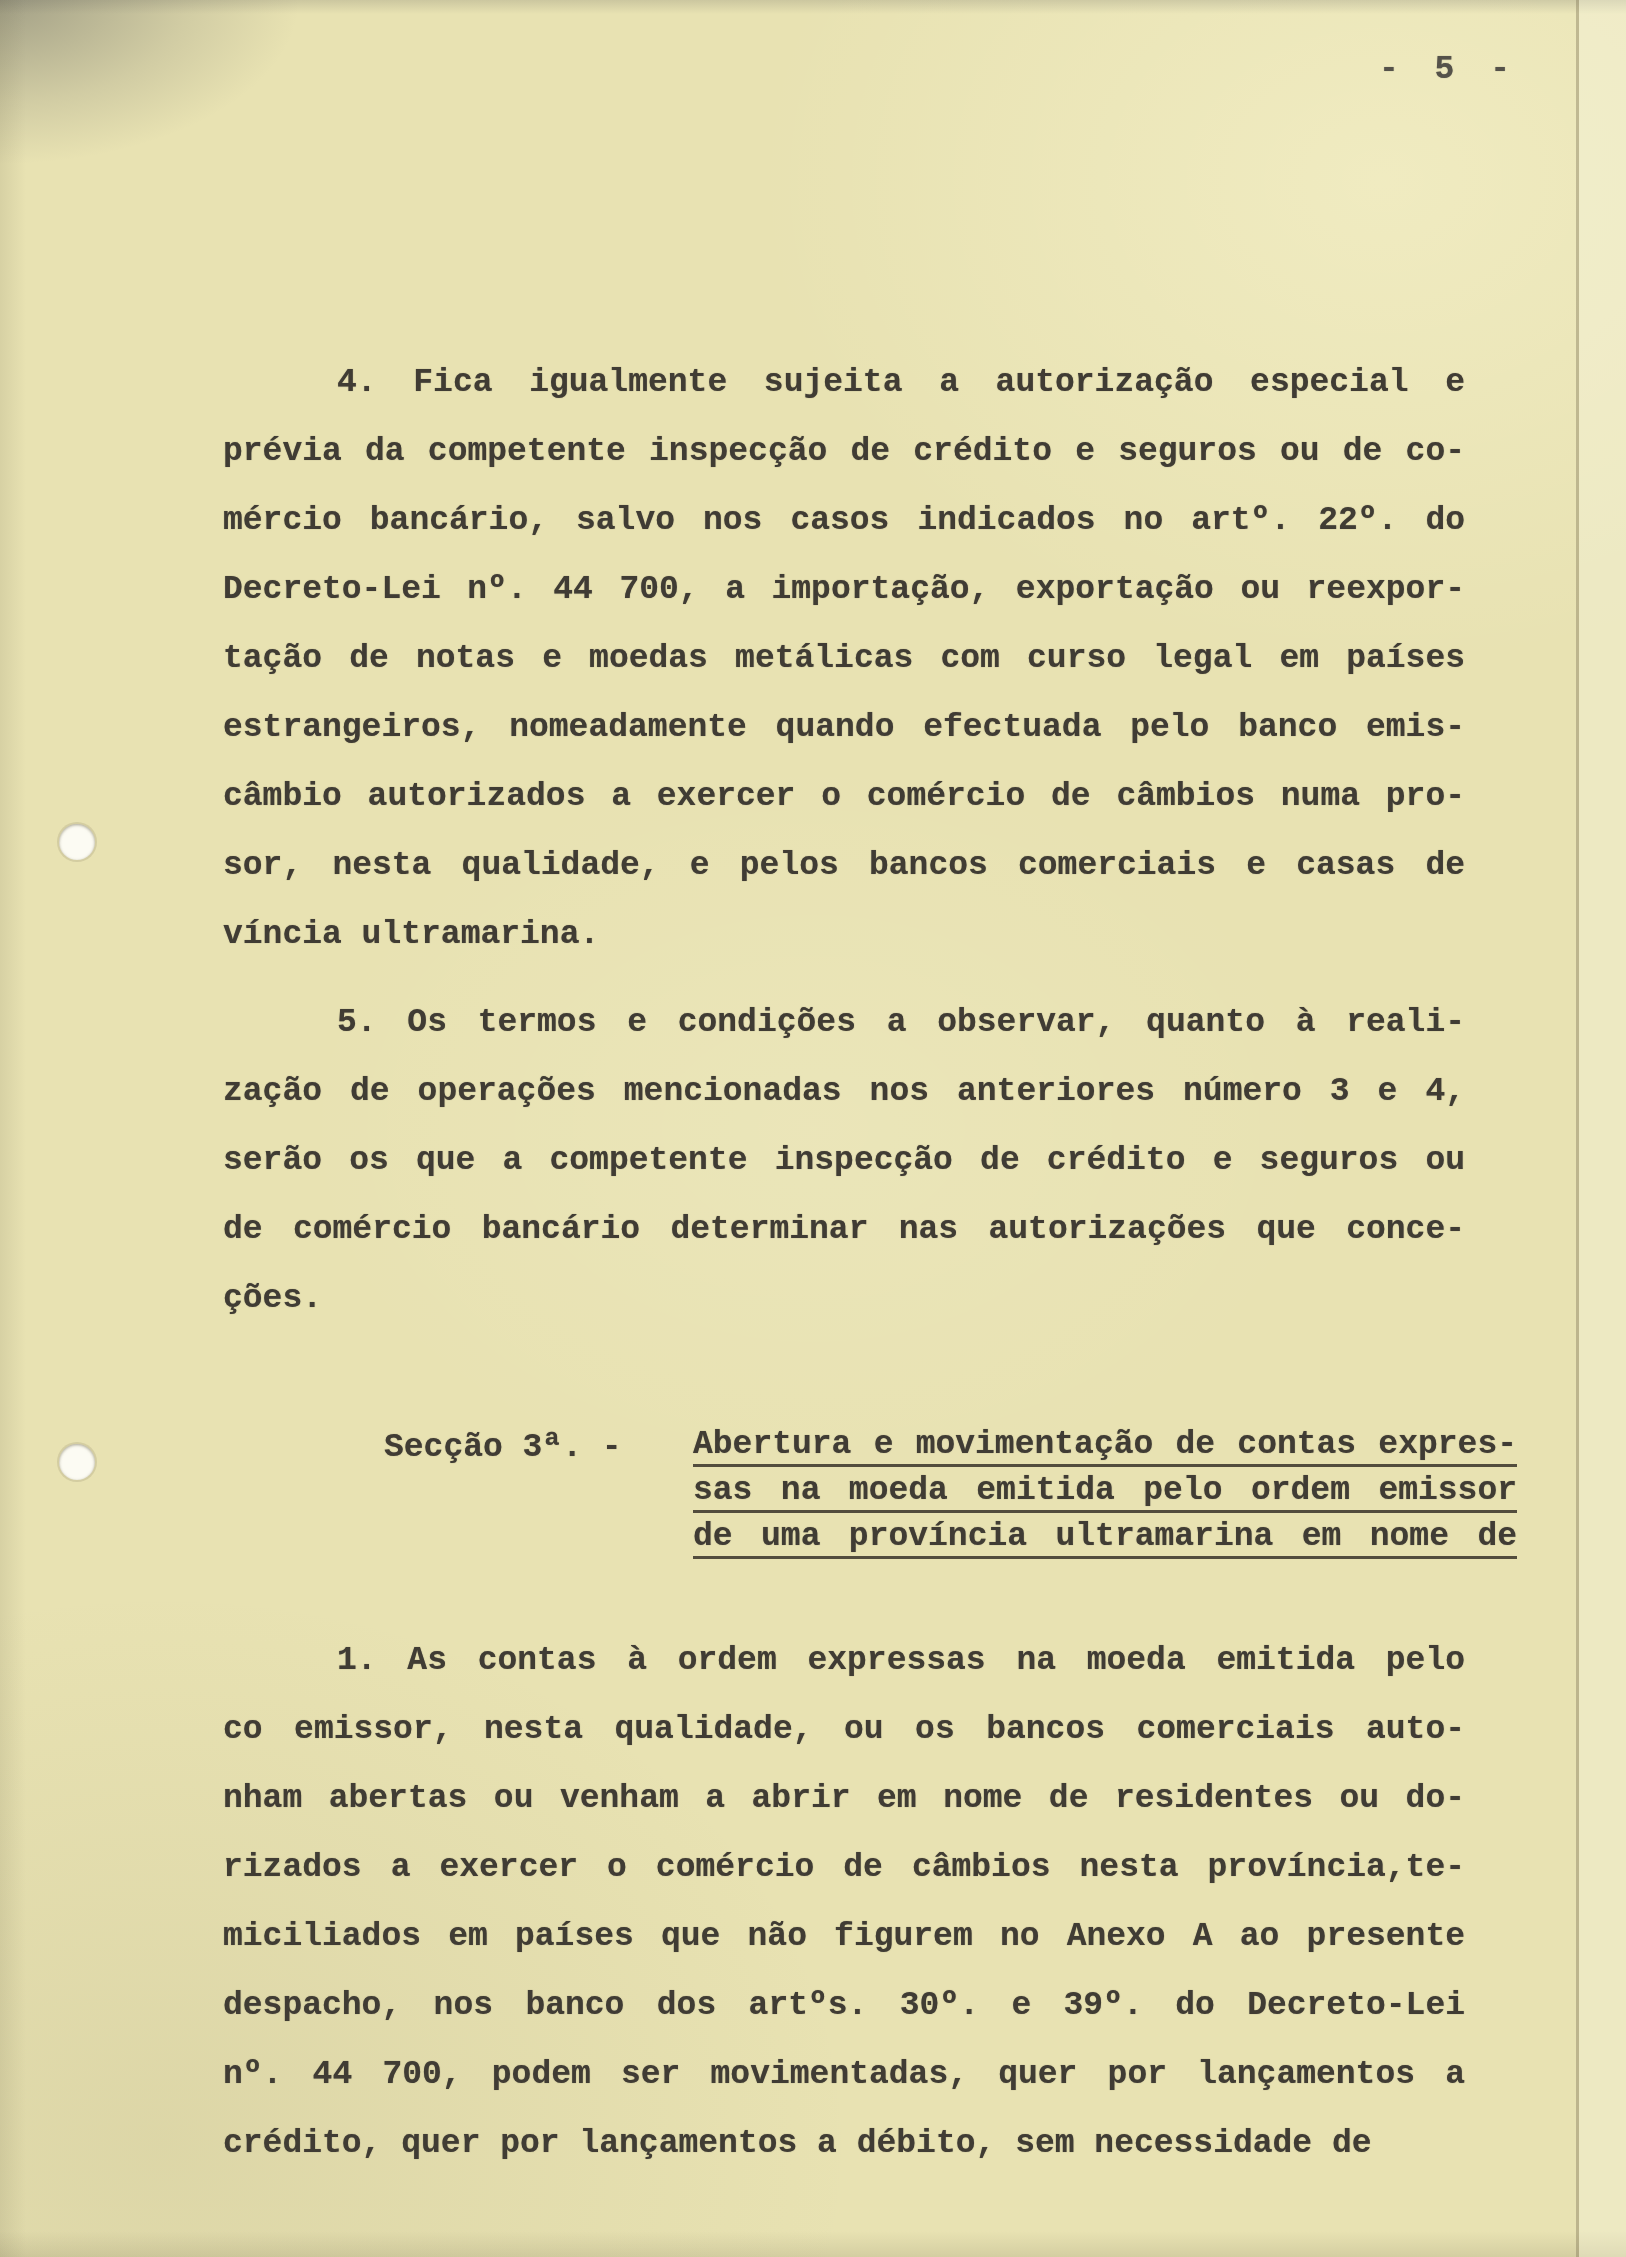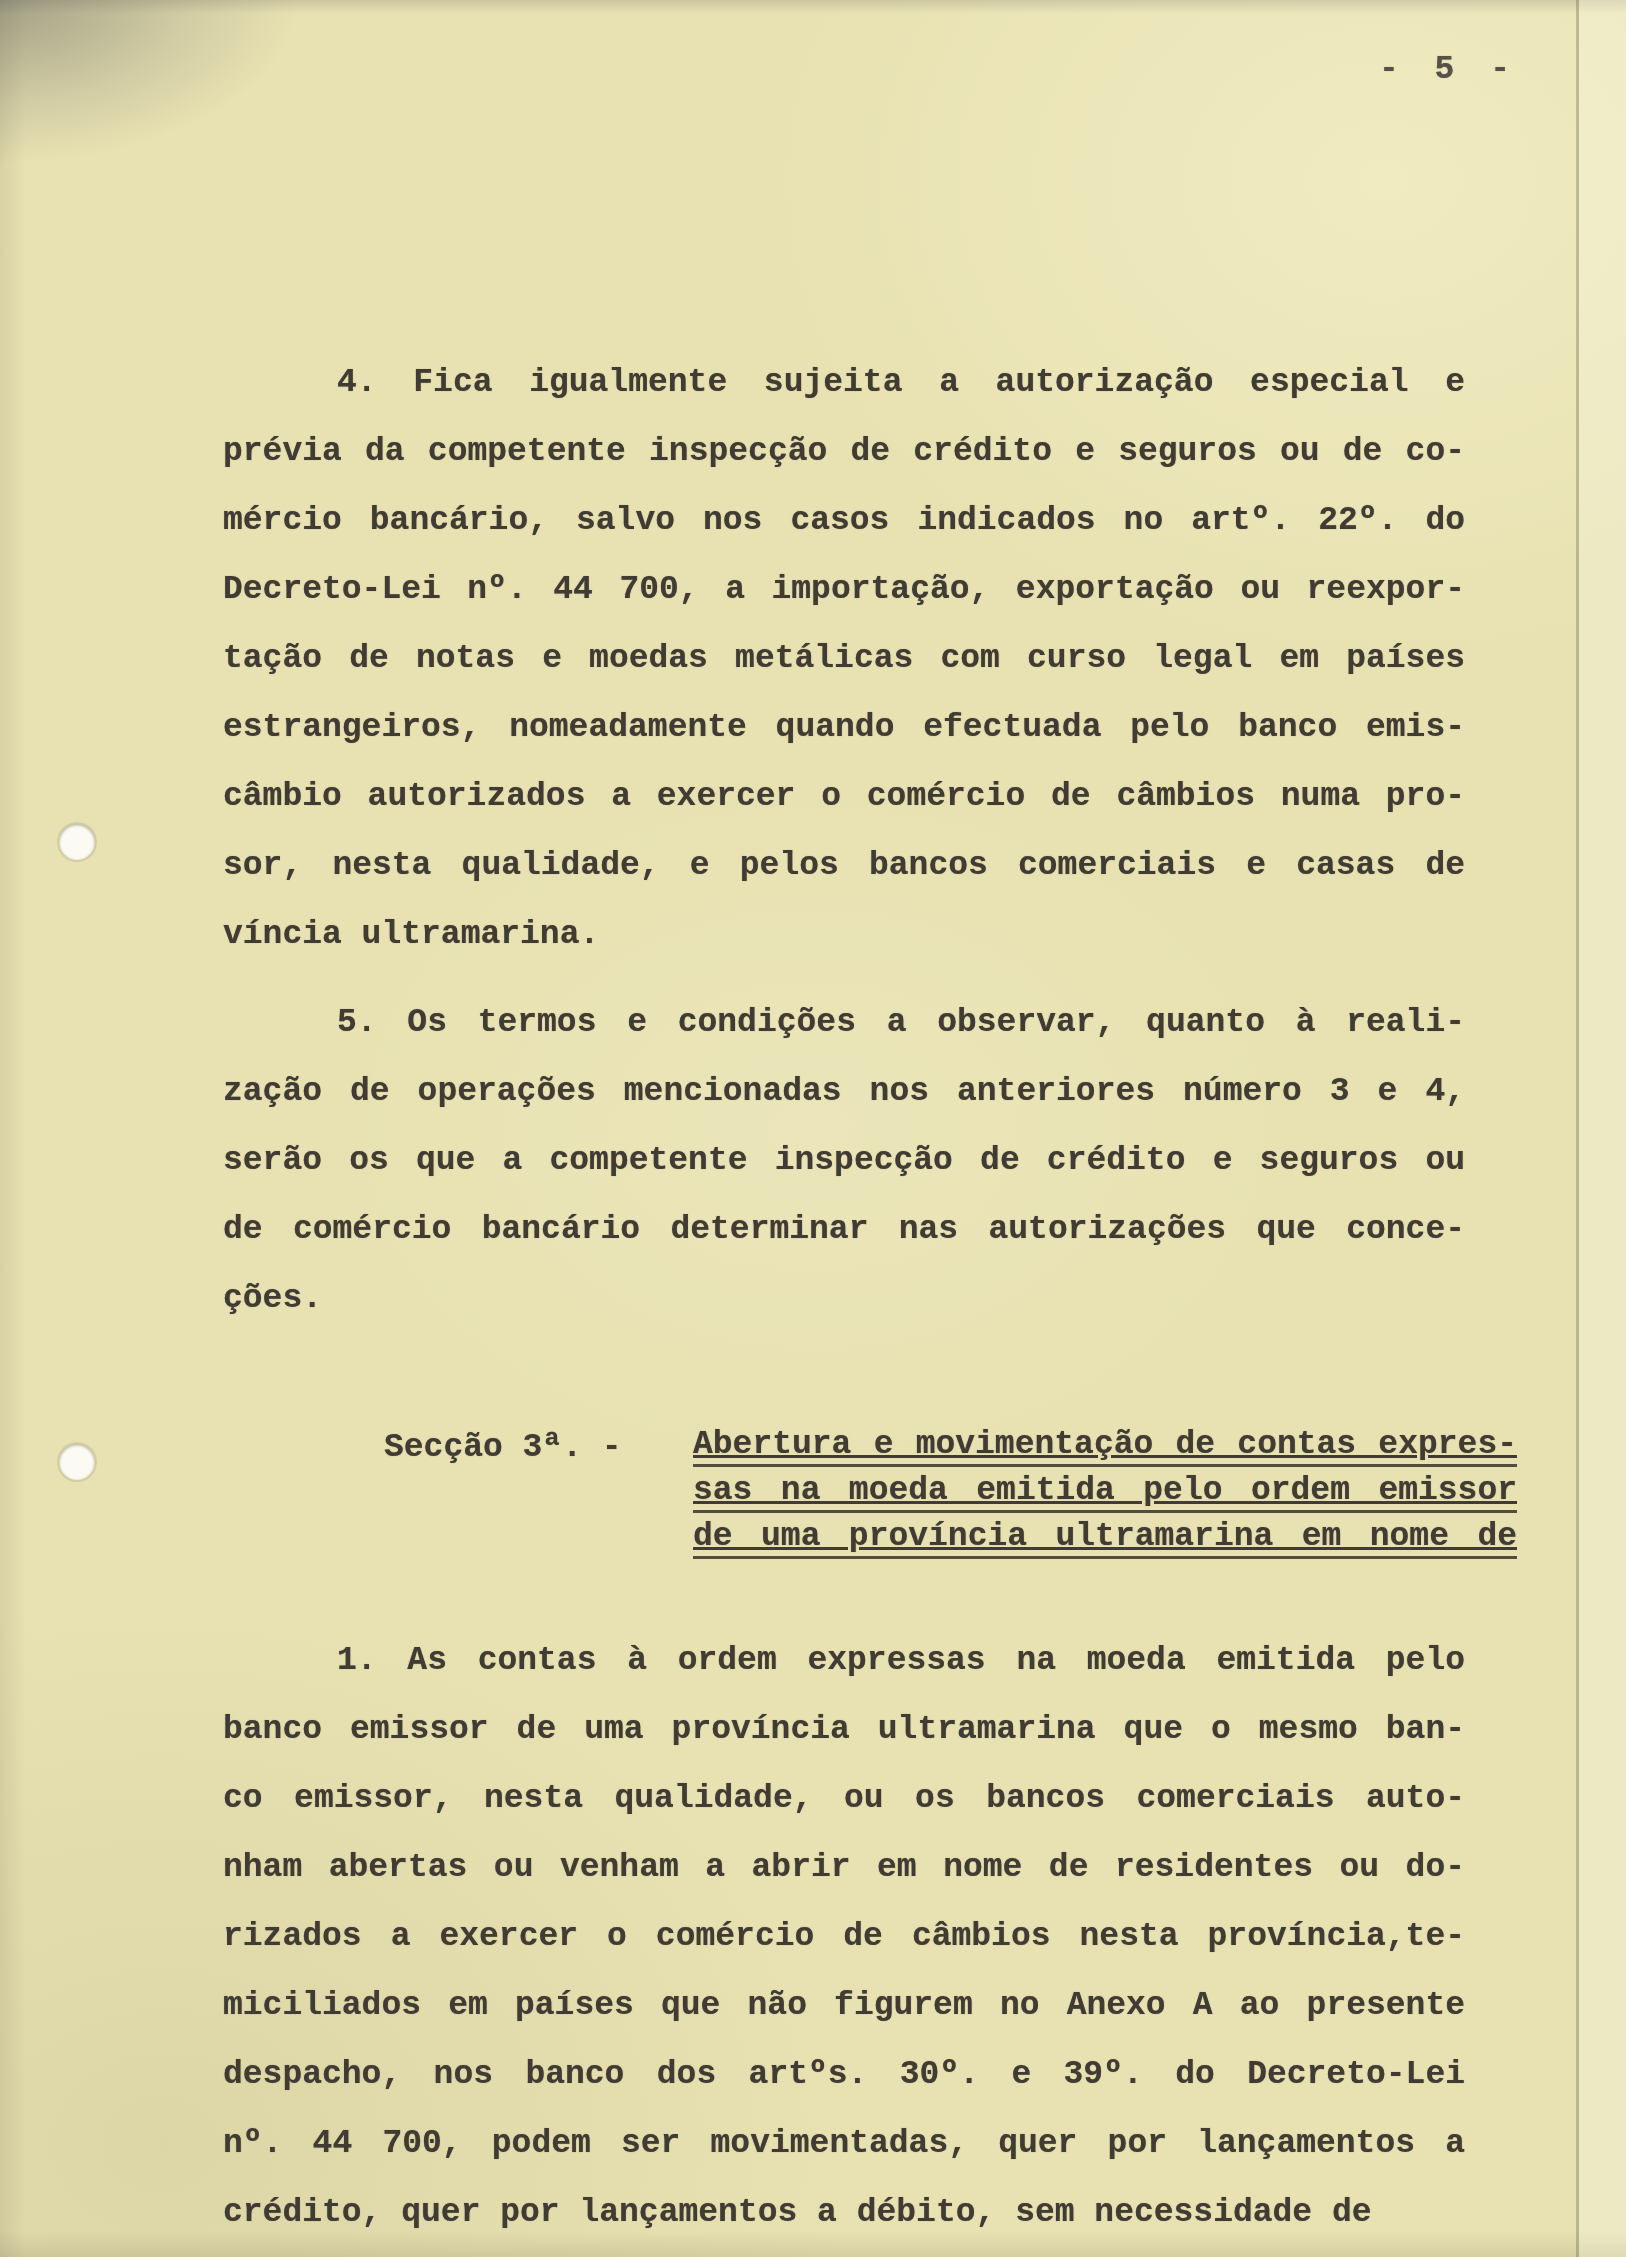--- a/index.html
+++ b/index.html
@@ -72,21 +72,20 @@
   .para1 { top:1626px; }
 
   .section-heading { position:absolute; top:1426px; left:0; width:1627px; }
   .section-label { position:absolute; left:384px; top:0; line-height:44px; white-space:nowrap; }
   .section-title { position:absolute; left:693px; top:0; width:824px; }
   .title-line {
     width:824px; line-height:38px;
     text-align: justify; text-align-last: justify;
     border-bottom:3px solid rgba(62,56,44,0.88);
     margin-bottom:5px;
-    text-decoration:underline;
   }
 </style>
 </head>
 <body>
 
 <div class="page">
 
   <div class="corner-shadow"></div>
   <div class="top-edge"></div>
   <div class="left-edge"></div>
@@ -123,21 +122,20 @@
     <div class="section-label">Secção 3ª. -</div>
     <div class="section-title">
       <div class="title-line">Abertura e movimentação de contas expres-</div>
       <div class="title-line">sas na moeda emitida pelo ordem emissor</div>
       <div class="title-line">de uma província ultramarina em nome de</div>
     </div>
   </div>
 
   <div class="para para1 typed">
     <div class="line first">1. As contas à ordem expressas na moeda emitida pelo</div>
-    <div class="line">banco emissor de uma província ultramarina que o mesmo ban-</div>
     <div class="line">co emissor, nesta qualidade, ou os bancos comerciais auto-</div>
     <div class="line">nham abertas ou venham a abrir em nome de residentes ou do-</div>
     <div class="line">rizados a exercer o comércio de câmbios nesta província,te-</div>
     <div class="line">miciliados em países que não figurem no Anexo A ao presente</div>
     <div class="line">despacho, nos banco dos artºs. 30º. e 39º. do Decreto-Lei</div>
     <div class="line">nº. 44 700, podem ser movimentadas, quer por lançamentos a</div>
     <div class="line last">crédito, quer por lançamentos a débito, sem necessidade de</div>
   </div>
 
 </div>

